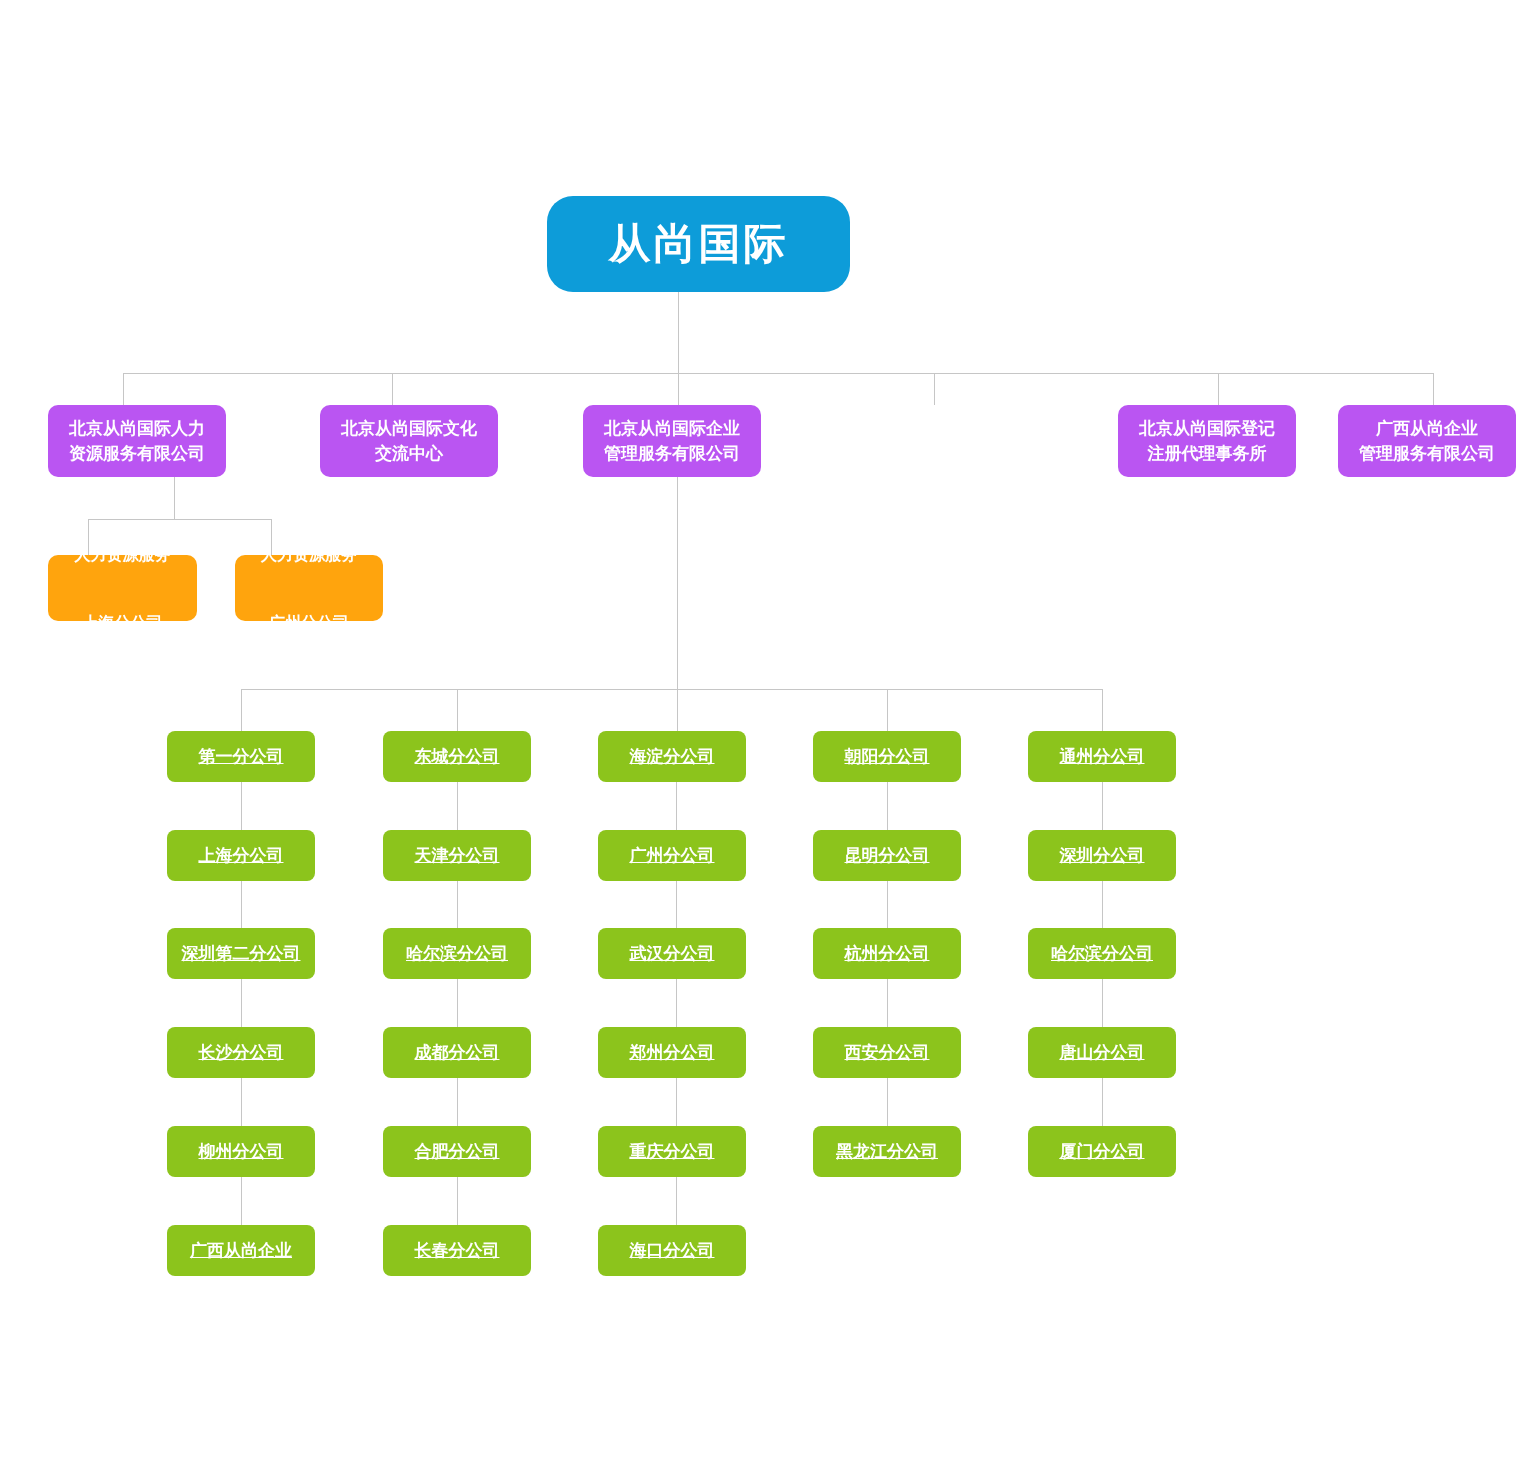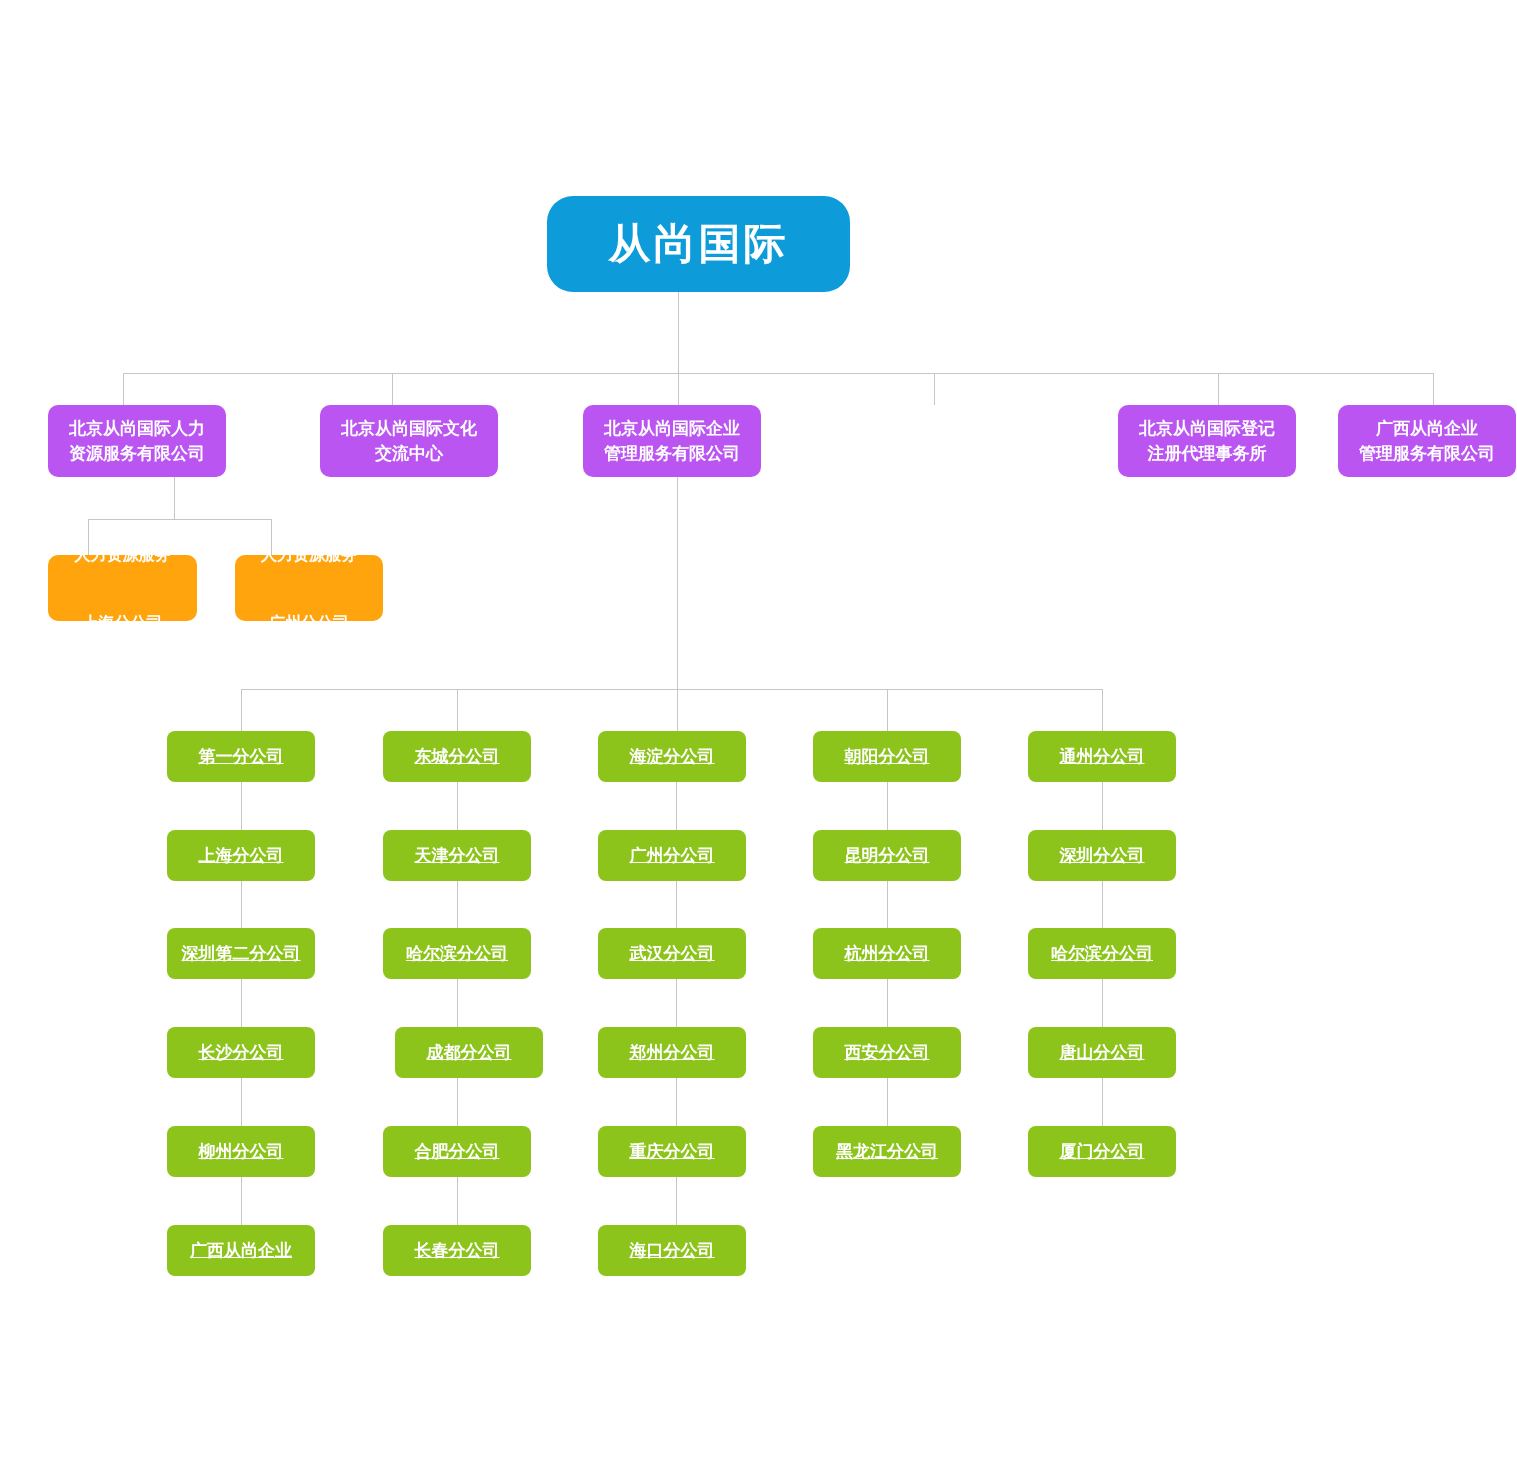--- a/index.html
+++ b/index.html
@@ -132,21 +132,21 @@
 
   <div class="node g" style="left:383px;top:707px">
       <span>东城分公司</span>
     </div>
   <div class="node g" style="left:383px;top:806px">
       <span>天津分公司</span>
     </div>
   <div class="node g" style="left:383px;top:904px">
       <span>哈尔滨分公司</span>
     </div>
-  <div class="node g" style="left:395px;top:1003px">
+  <div class="node g" style="left:383px;top:1003px">
       <span>成都分公司</span>
     </div>
   <div class="node g" style="left:383px;top:1102px">
       <span>合肥分公司</span>
     </div>
   <div class="node g" style="left:383px;top:1201px">
       <span>长春分公司</span>
     </div>
 
   <div class="node g" style="left:598px;top:707px">

